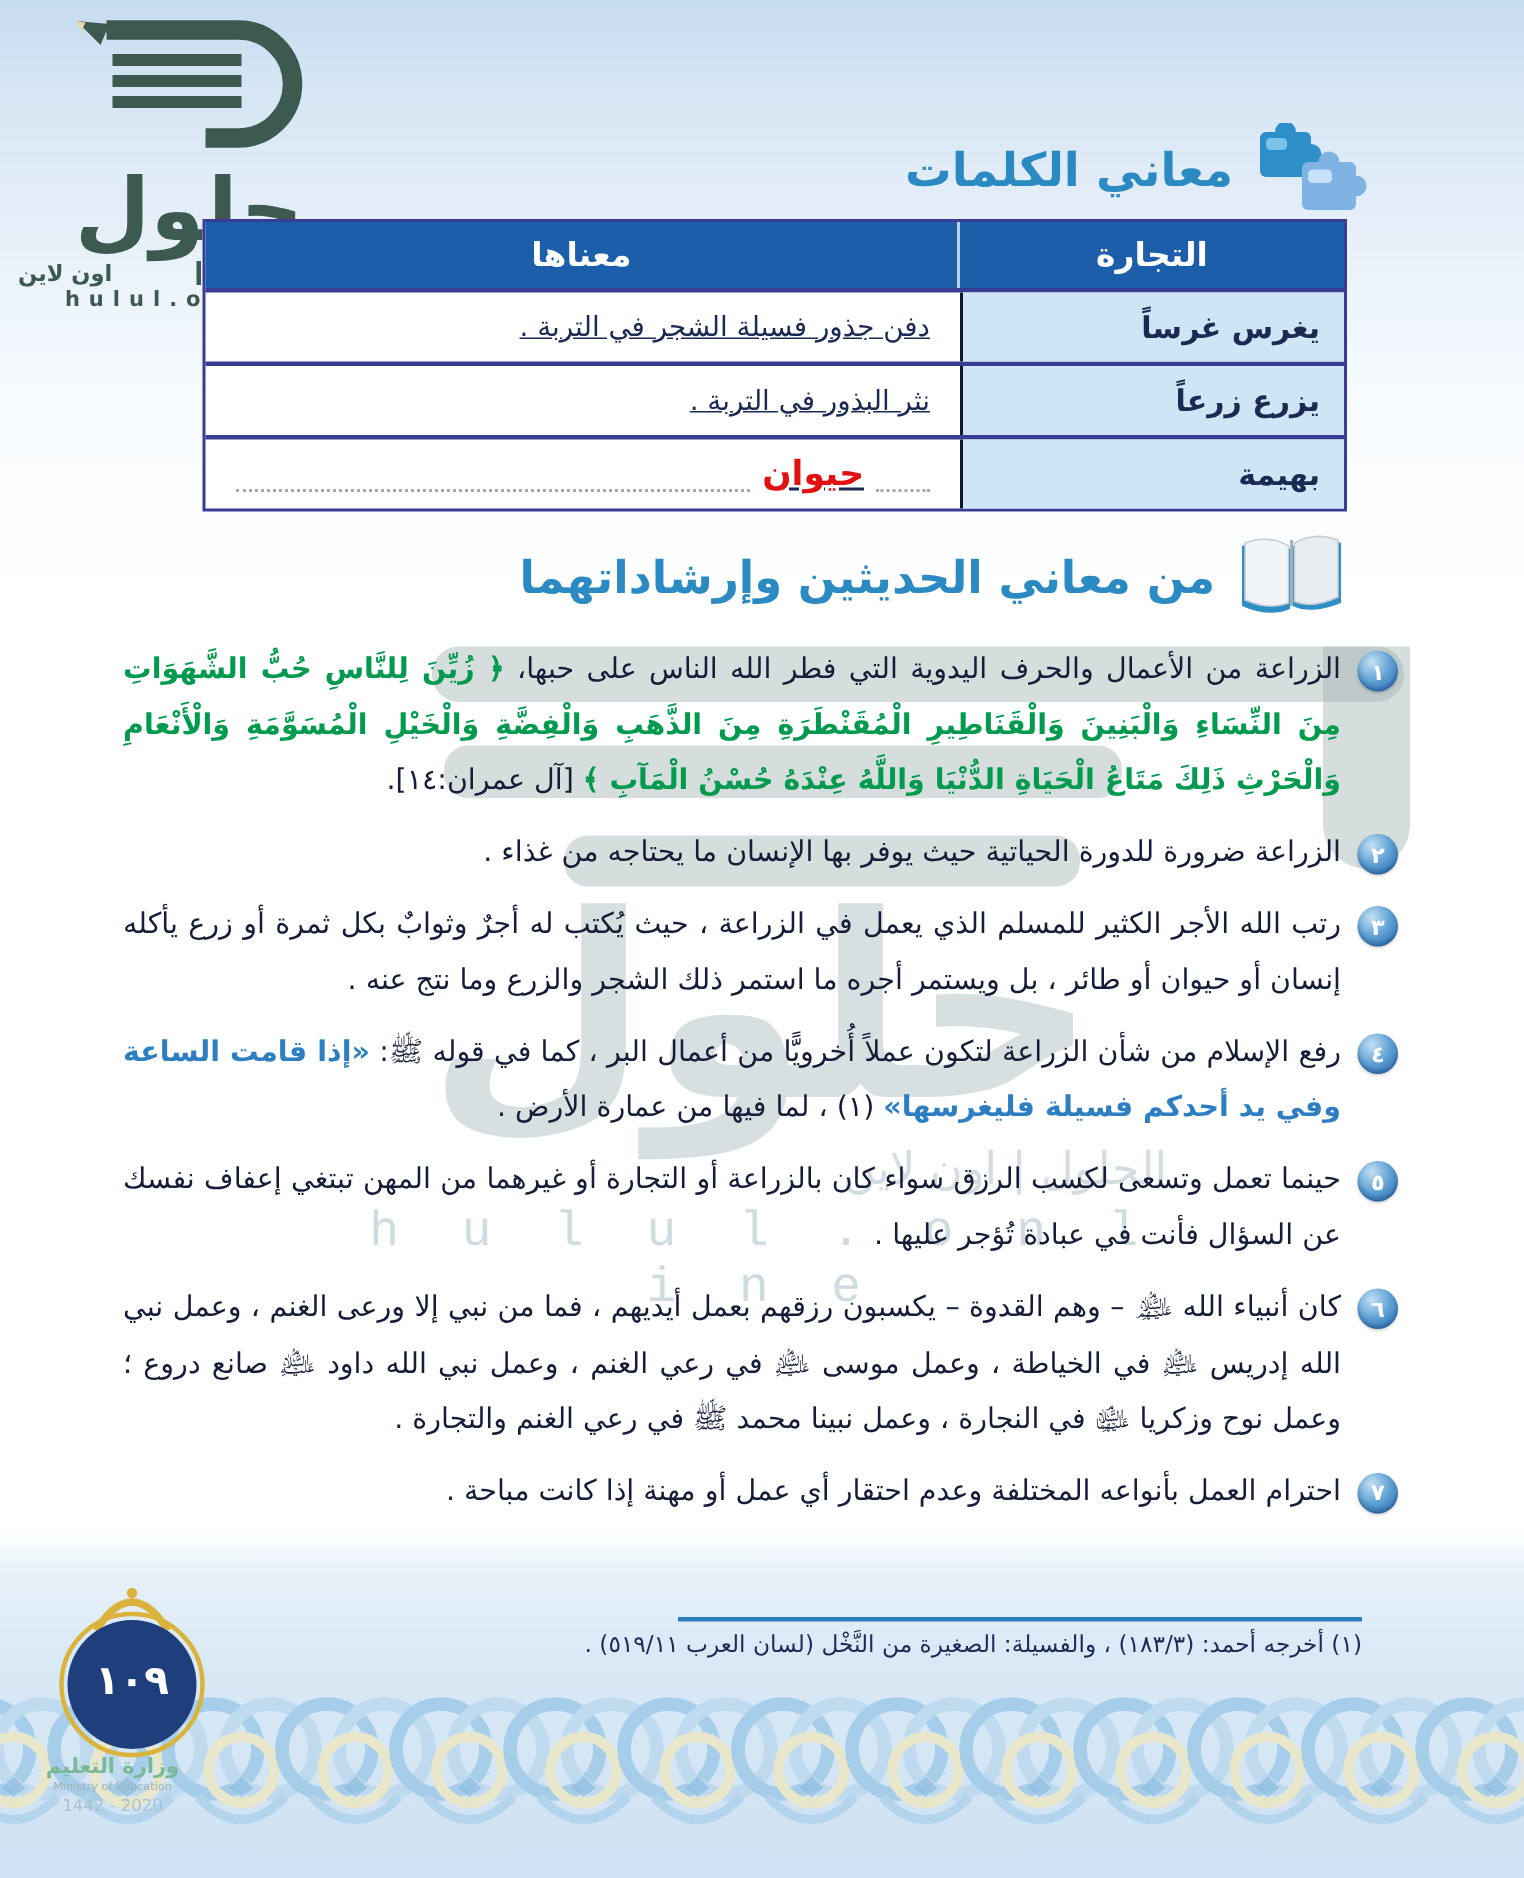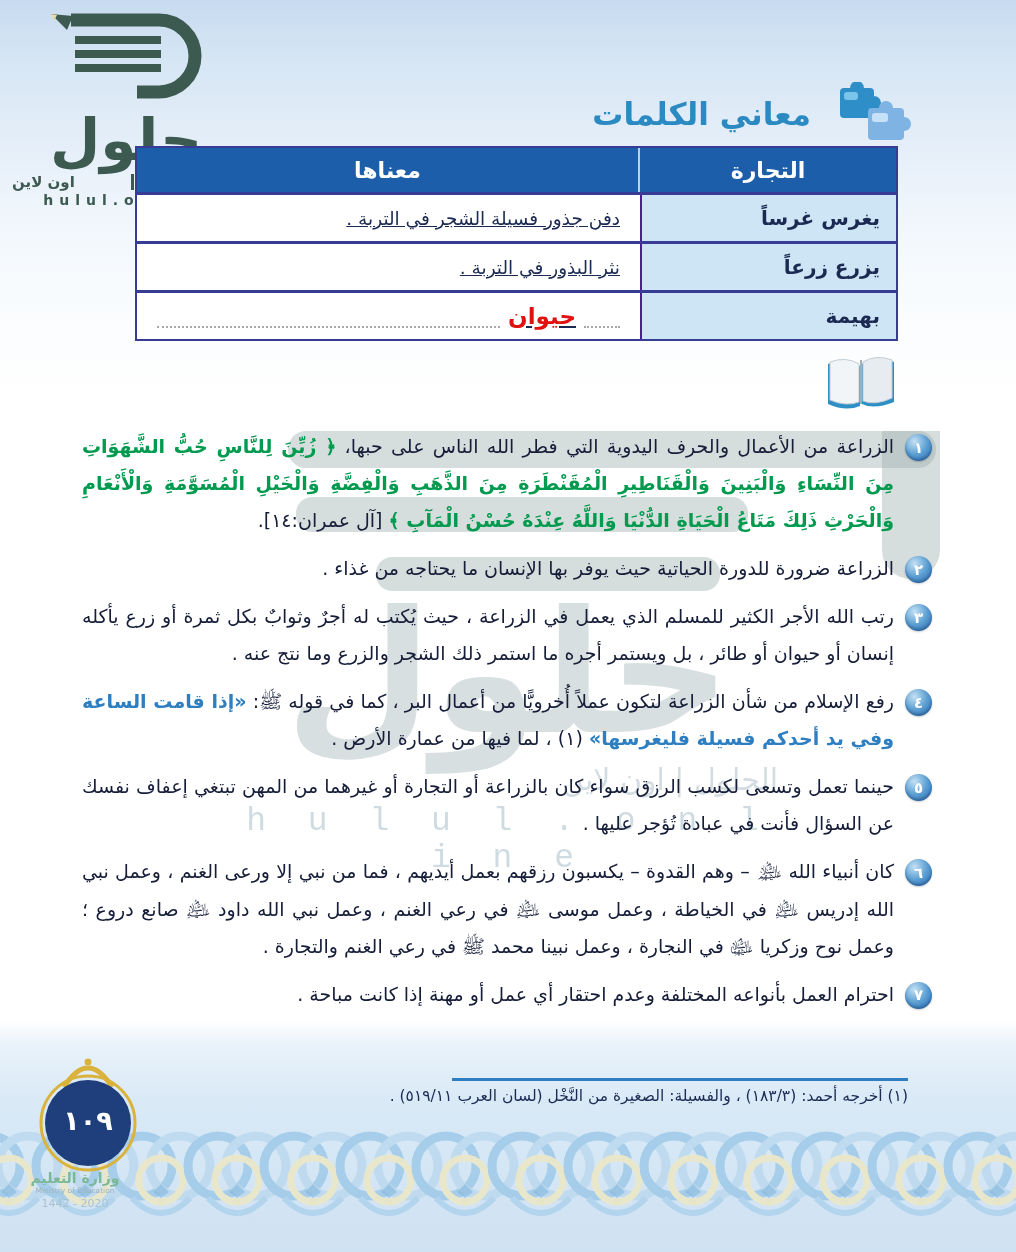--- a/index.html
+++ b/index.html
@@ -12,29 +12,29 @@
       #ffffff 33%,#ffffff 81.5%,#e9f2fa 83.5%,#d9e9f6 88%,#cfe2f3 100%);
   }
   
   .logo{position:absolute;top:6px;left:12px;width:228px;text-align:center;color:#3c5a50;z-index:4;}
   .logo .glyph{display:block;margin:0 auto;}
   .logo .name{font-size:58px;font-weight:bold;line-height:1.05;color:#3c5a50;letter-spacing:-2px;}
   .logo .subrow{display:flex;align-items:center;justify-content:space-between;gap:8px;font-size:15px;font-weight:bold;color:#3c5a50;margin-top:2px;}
   .logo .subrow .bar{width:3px;height:16px;background:#3c5a50;}
   .logo .latin{font-size:14px;letter-spacing:6px;color:#3c5a50;margin-top:1px;font-weight:bold;}
   
-  .main-title{position:absolute;top:82px;right:104px;display:flex;align-items:center;gap:21px;z-index:4;}
+  .main-title{position:absolute;top:82px;right:104px;display:flex;align-items:center;gap:10px;z-index:4;}
   .main-title .t{font-size:31px;font-weight:bold;color:#2b8ac2;}
   
   .wtable{position:absolute;top:146px;right:118px;width:763px;border:2.5px solid #383c94;background:#fff;z-index:4;box-sizing:border-box;}
   .thead{display:flex;height:44px;background:#1c5ea9;color:#fff;font-weight:bold;font-size:22px;}
   .thead .hword{flex:0 0 256px;display:flex;align-items:center;justify-content:center;border-left:2px solid #b9d2ea;}
   .thead .hmean{flex:1;display:flex;align-items:center;justify-content:center;border-radius:21px;}
   .trow{display:flex;min-height:46px;border-top:3px solid #383c94;}
-  .trow .cword{flex:0 0 256px;background:#cde5f4;display:flex;align-items:center;padding:4px 16px;font-weight:bold;font-size:20px;color:#1b2a52;border-left:2px solid #4c1d95;box-sizing:border-box;}
+  .trow .cword{flex:0 0 256px;background:#cde5f4;display:flex;align-items:center;padding:4px 16px;font-weight:bold;font-size:20px;color:#1b2a52;border-left:2px solid #0f172a;box-sizing:border-box;}
   .trow .cmean{flex:1;display:flex;align-items:center;padding:4px 20px;font-size:18.5px;color:#1b2a52;box-sizing:border-box;text-decoration:underline;}
   .dotline{display:flex;align-items:flex-end;width:100%;}
   .dotline .dots{border-bottom:2px dotted #a8a8a8;height:1.1em;}
   .dotline .d-short{flex:0 0 36px;}
   .dotline .d-long{flex:1;}
   .answer-red{color:#e01111;font-weight:bold;font-size:23px;padding:0 8px;line-height:1;}
   
   .section-title{position:absolute;top:352px;right:112px;display:flex;align-items:center;gap:8px;z-index:4;}
   .section-title .t{font-size:30px;font-weight:bold;color:#2b8ac2;}
   
@@ -141,20 +141,21 @@
   </div>
 
   <div class="section-title">
     <svg width="86" height="66" viewBox="0 0 86 66">
       <path d="M10 52 Q28 60 42 54 L42 14 Q28 4 10 12 Z" fill="#2e8fc4"></path>
       <path d="M76 50 Q56 58 44 52 L44 12 Q58 2 76 10 Z" fill="#2e8fc4"></path>
       <path d="M12 48 Q28 55 41 50 L41 12 Q28 4 12 10 Z" fill="#f2f5f7" stroke="#c2ccd4" stroke-width="1"></path>
       <path d="M74 46 Q57 54 45 49 L45 10 Q58 2 74 8 Z" fill="#e7ecf0" stroke="#c2ccd4" stroke-width="1"></path>
       <line x1="43" y1="8" x2="43" y2="52" stroke="#9fb0bc" stroke-width="2"></line>
     </svg>
+    <div class="t">من معاني الحديثين وإرشاداتهما</div>
   </div>
 
   <div class="items">
 
     <div class="item">
       <div class="badge">١</div>
       <div class="itext"><span>الزراعة من الأعمال والحرف اليدوية التي فطر الله الناس على حبها، </span><span class="quran">﴿ زُيِّنَ لِلنَّاسِ حُبُّ الشَّهَوَاتِ مِنَ النِّسَاءِ وَالْبَنِينَ وَالْقَنَاطِيرِ الْمُقَنْطَرَةِ مِنَ الذَّهَبِ وَالْفِضَّةِ وَالْخَيْلِ الْمُسَوَّمَةِ وَالْأَنْعَامِ وَالْحَرْثِ ذَلِكَ مَتَاعُ الْحَيَاةِ الدُّنْيَا وَاللَّهُ عِنْدَهُ حُسْنُ الْمَآبِ ﴾</span><span> [آل عمران:١٤].</span></div>
     </div>
 
     <div class="item">

